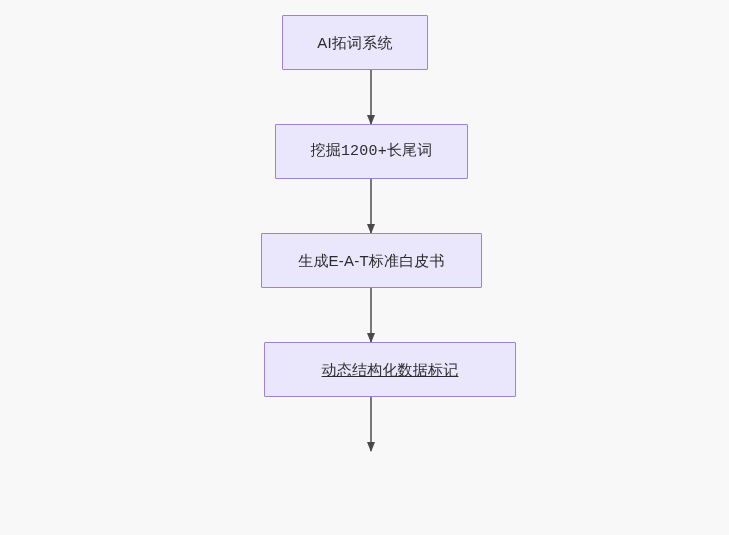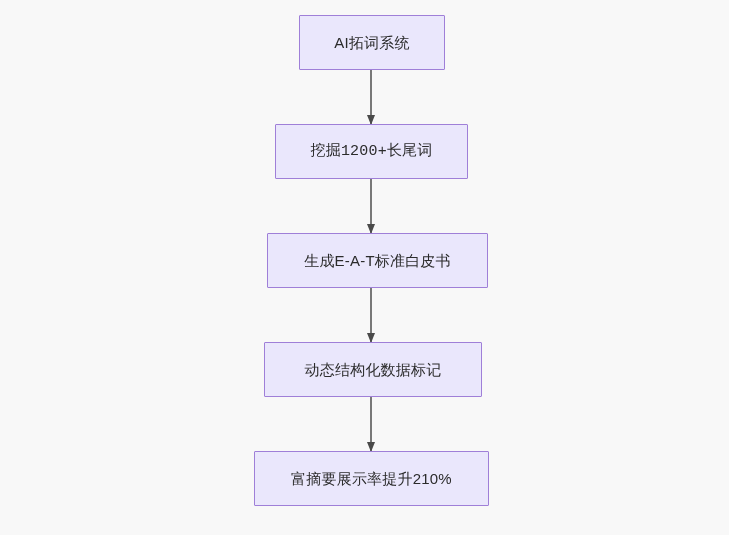--- a/index.html
+++ b/index.html
@@ -41,24 +41,24 @@
     font-size: 15px;
     line-height: 1;
     letter-spacing: 0.2px;
     white-space: nowrap;
   }
   .node-label {
     display: block;
     padding: 0 8px;
   }
   
-  .n1 { left: 299px; top: 15px;  width: 146px; }
+  .n1 { left: 282px; top: 15px;  width: 146px; }
   .n2 { left: 275px; top: 124px; width: 193px; font-family: Liberation Mono, monospace; }
-  .n3 { left: 267px; top: 233px; width: 221px; }
-  .n4 { left: 264px; top: 342px; width: 218px; }
+  .n3 { left: 261px; top: 233px; width: 221px; }
+  .n4 { left: 264px; top: 342px; width: 252px; text-decoration: underline; }
   .n5 { left: 254px; top: 451px; width: 235px; }
 </style>
 </head>
 <body>
 
 <div id="flowchart">
 
   <svg class="edge-layer" width="729" height="535" viewBox="0 0 729 535">
     <defs>
       <marker id="arrowhead" markerWidth="10" markerHeight="8" refX="9" refY="4" orient="auto" markerUnits="userSpaceOnUse">
@@ -89,17 +89,14 @@
   </div>
 
   <div class="node n3">
     <span class="node-label">生成E-A-T标准白皮书</span>
   </div>
 
   <div class="node n4">
     <span class="node-label">动态结构化数据标记</span>
   </div>
 
-  <div class="node n5">
-    <span class="node-label">富摘要展示率提升210%</span>
-  </div>
 
 </div>
 
 </body></html>

